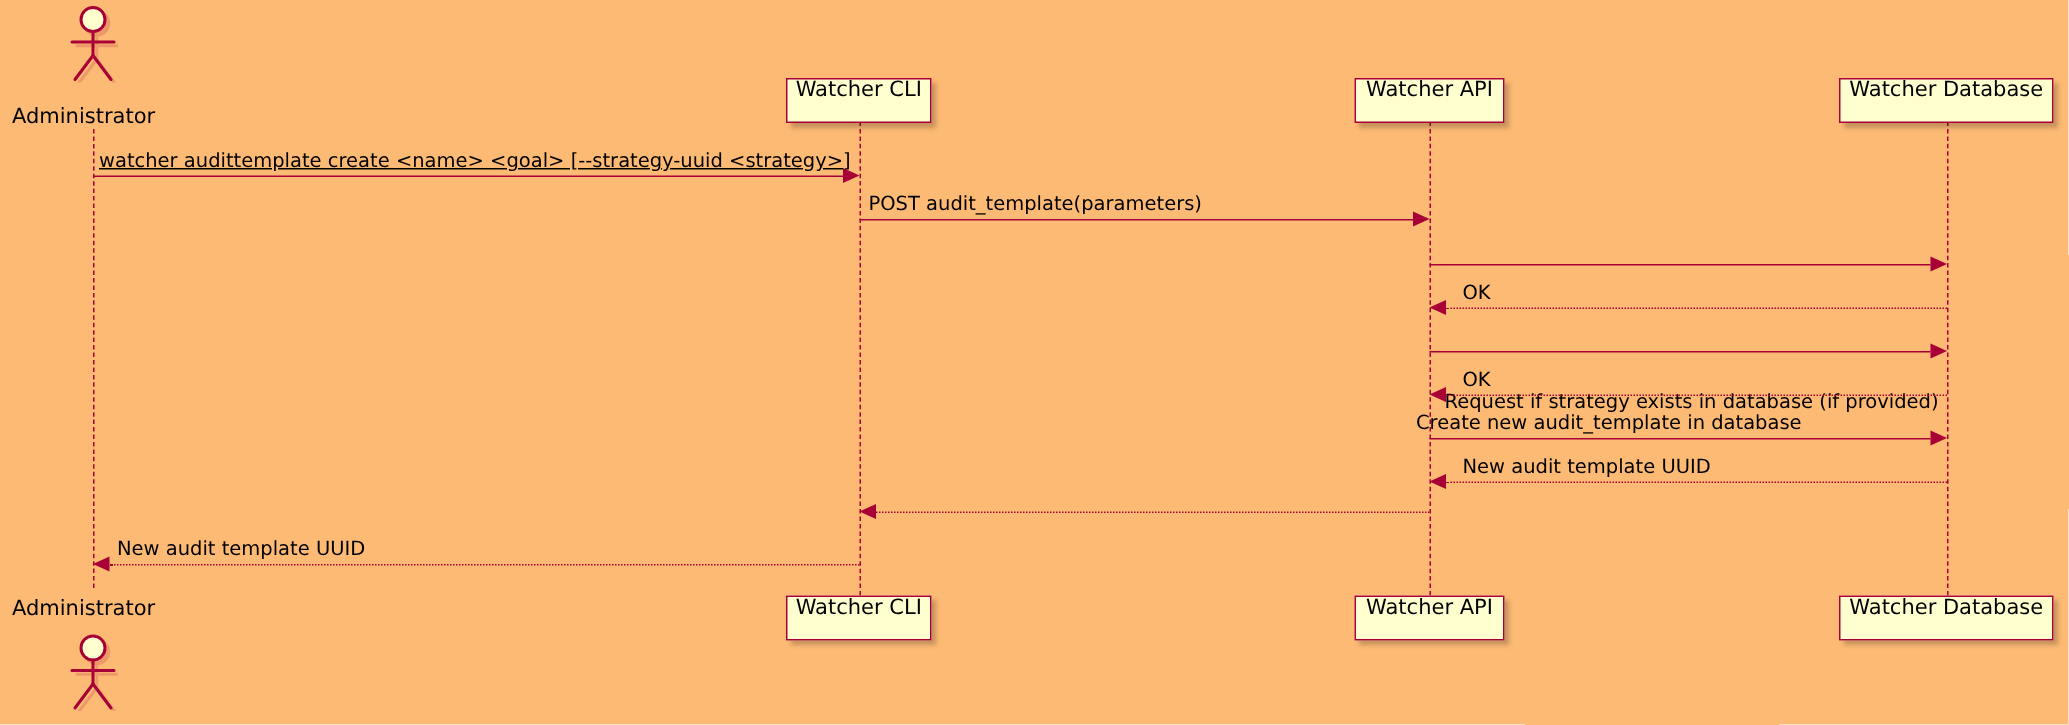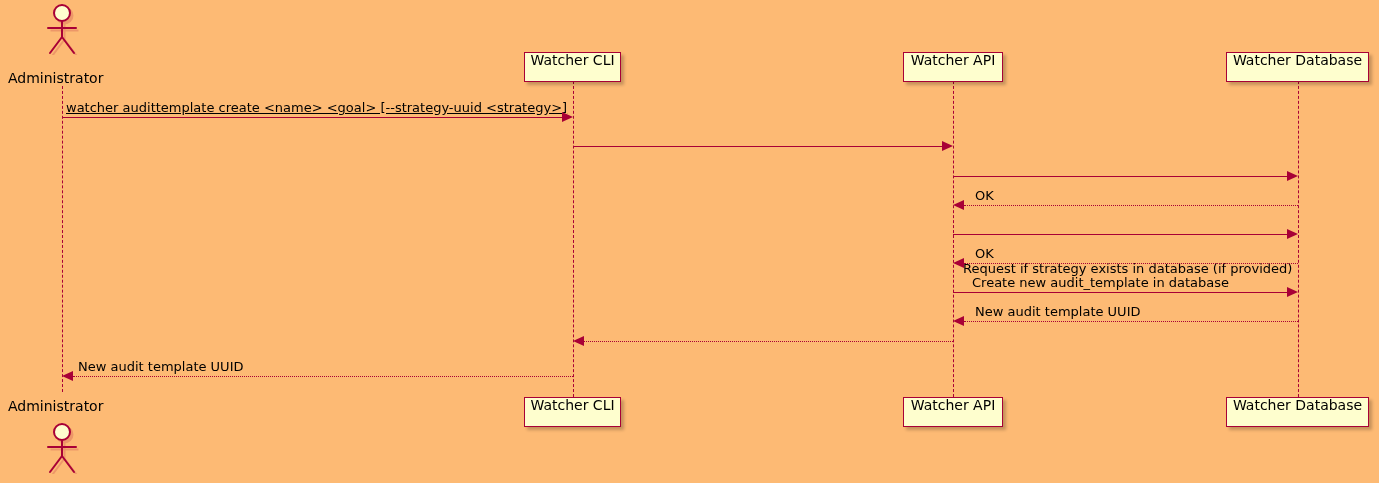--- a/index.html
+++ b/index.html
@@ -122,39 +122,40 @@
   <div class="participant-box" style="left:1226px; top:52px; width:143px;">
     <span>Watcher Database</span>
   </div>
 
   <div class="msg" style="left:62px; top:117px; width:500px;"></div>
   <div class="arrowhead right" style="left:562px; top:112px;"></div>
   <div class="msg-label" style="left:66px; top:101px;text-decoration:underline;">watcher audittemplate create &lt;name&gt; &lt;goal&gt; [--strategy-uuid &lt;strategy&gt;]</div>
 
   <div class="msg" style="left:573px; top:146px; width:369px;"></div>
   <div class="arrowhead right" style="left:942px; top:141px;"></div>
+  <div class="msg-label" style="left:579px; top:130px;">POST audit_template(parameters)</div>
 
   <div class="msg" style="left:953px; top:176px; width:334px;"></div>
   <div class="arrowhead right" style="left:1287px; top:171px;"></div>
 
   <div class="msg dotted" style="left:964px; top:205px; width:334px;"></div>
   <div class="arrowhead left" style="left:953px; top:200px;"></div>
   <div class="msg-label" style="left:975px; top:189px;">OK</div>
 
   <div class="msg" style="left:953px; top:234px; width:334px;"></div>
   <div class="arrowhead right" style="left:1287px; top:229px;"></div>
   <div class="msg-label" style="left:963px; top:218px;margin-top:44px;">Request if strategy exists in database (if provided)</div>
 
   <div class="msg dotted" style="left:964px; top:263px; width:334px;"></div>
   <div class="arrowhead left" style="left:953px; top:258px;"></div>
   <div class="msg-label" style="left:975px; top:247px;">OK</div>
 
   <div class="msg" style="left:953px; top:292px; width:334px;"></div>
   <div class="arrowhead right" style="left:1287px; top:287px;"></div>
-  <div class="msg-label" style="left:972px; top:276px;">Create new audit_template in database</div>
+  <div class="msg-label" style="left:944px; top:276px;">Create new audit_template in database</div>
 
   <div class="msg dotted" style="left:964px; top:321px; width:334px;"></div>
   <div class="arrowhead left" style="left:953px; top:316px;"></div>
   <div class="msg-label" style="left:975px; top:305px;">New audit template UUID</div>
 
   <div class="msg dotted" style="left:584px; top:341px; width:369px;"></div>
   <div class="arrowhead left" style="left:573px; top:336px;"></div>
 
   <div class="msg dotted" style="left:73px; top:376px; width:500px;"></div>
   <div class="arrowhead left" style="left:62px; top:371px;"></div>

